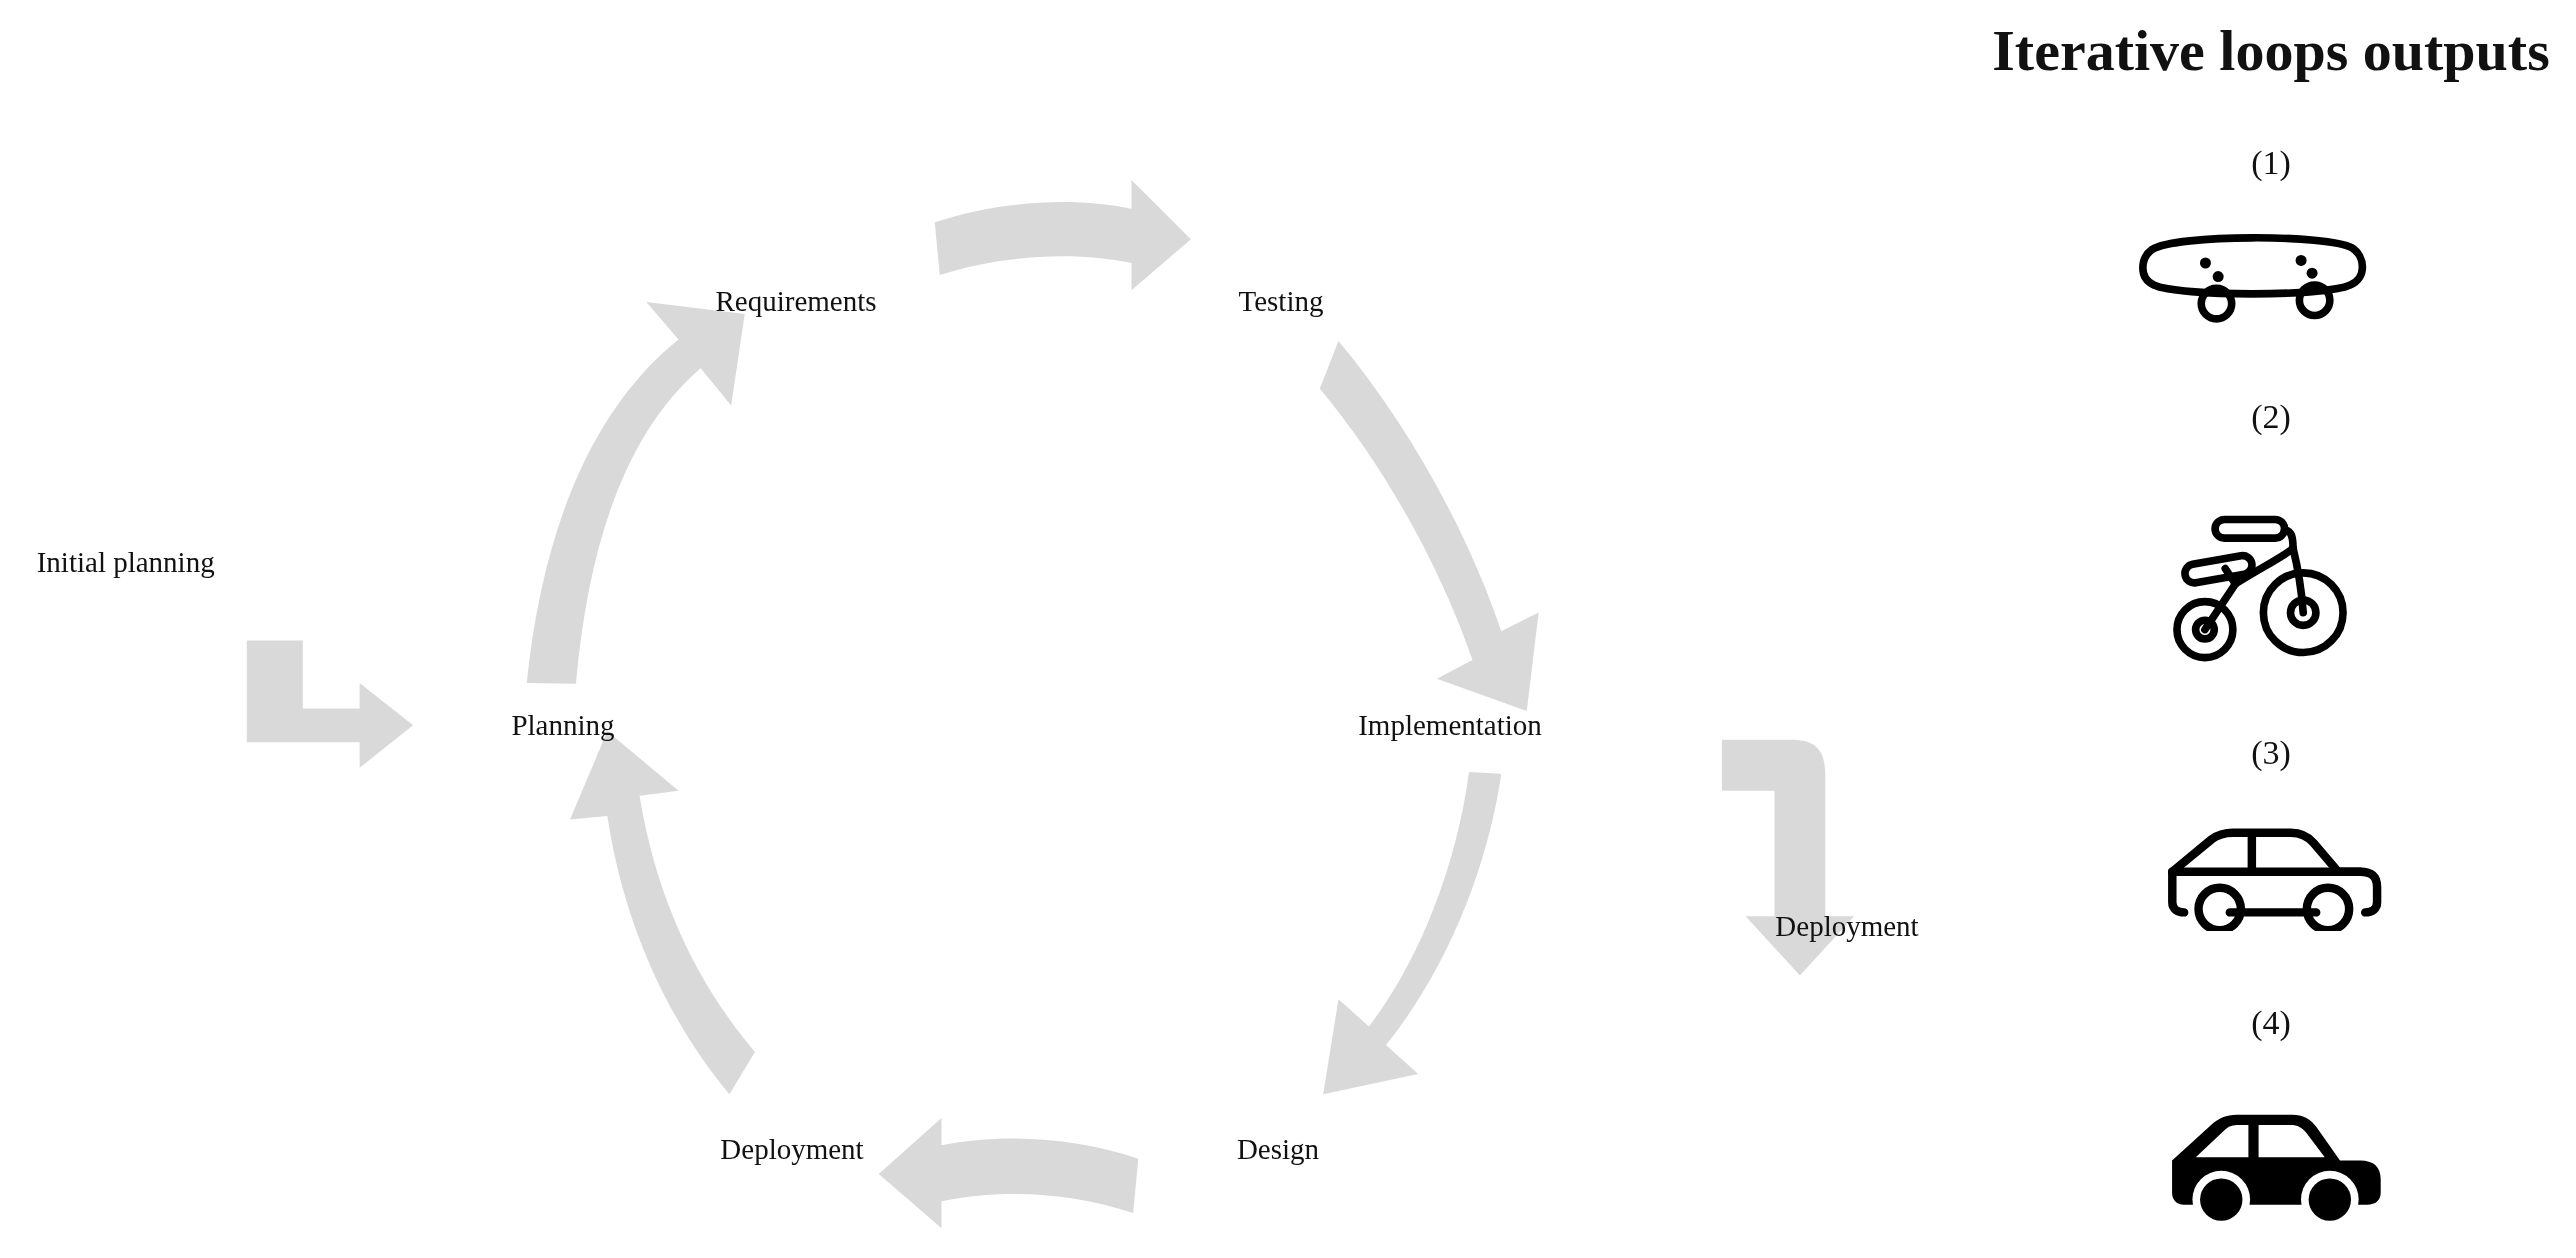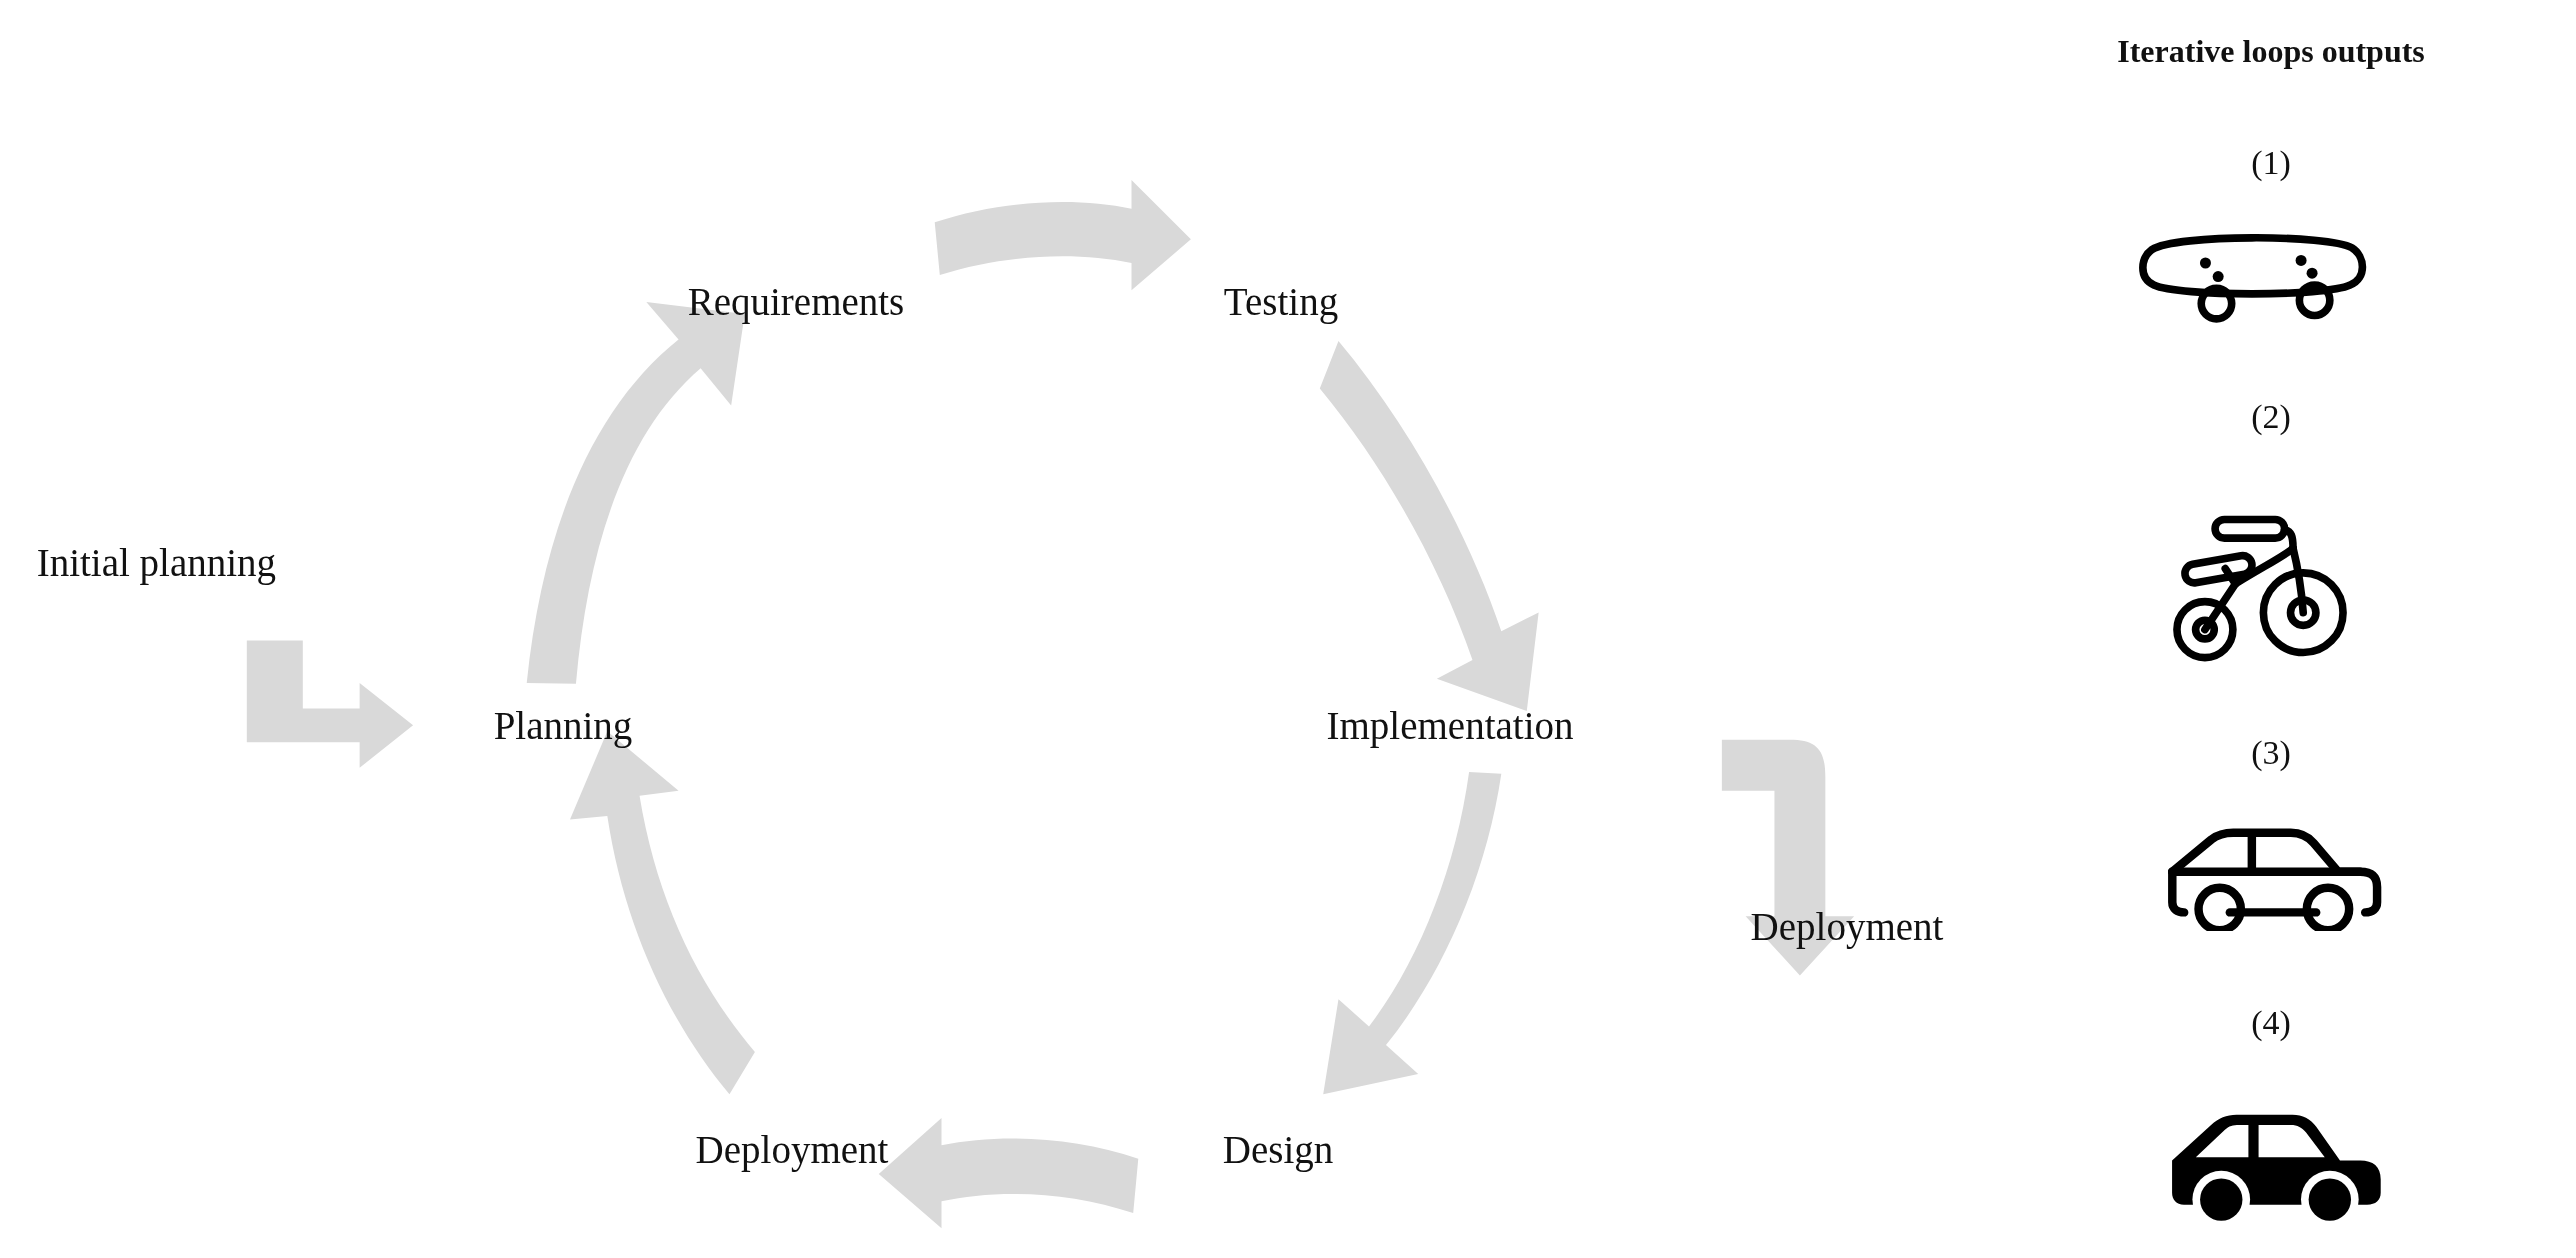--- a/index.html
+++ b/index.html
@@ -16,31 +16,31 @@
     overflow: hidden;
     font-family: "Liberation Serif", "DejaVu Serif", serif;
     color: #000000;
   }
 
   
   .lbl {
     position: absolute;
     white-space: nowrap;
     font-family: "Liberation Serif", "DejaVu Serif", serif;
-    font-size: 39px;
+    font-size: 29px;
     line-height: 1;
     color: #111111;
     transform: translate(-50%, -50%);
   }
   .lbl.big {
     font-size: 46px;
     font-weight: bold;
   }
   .lbl.title {
-    font-size: 32px;
+    font-size: 58px;
     font-weight: bold;
   }
   .lbl.num {
     font-size: 34px;
   }
   .lbl.left-anchor {
     transform: translate(0, -50%);
     margin-left: 18px;
   }
 

